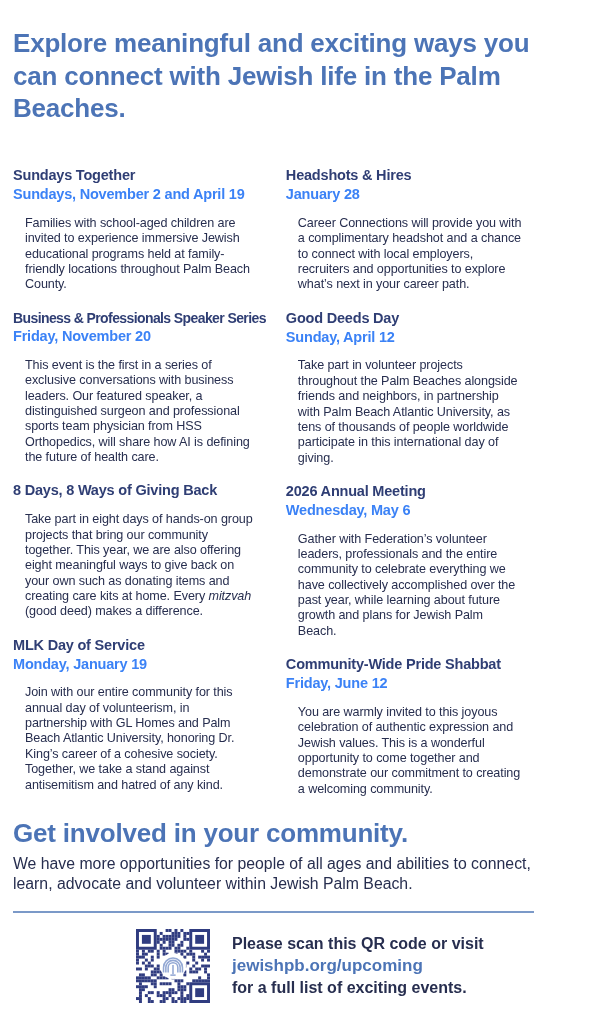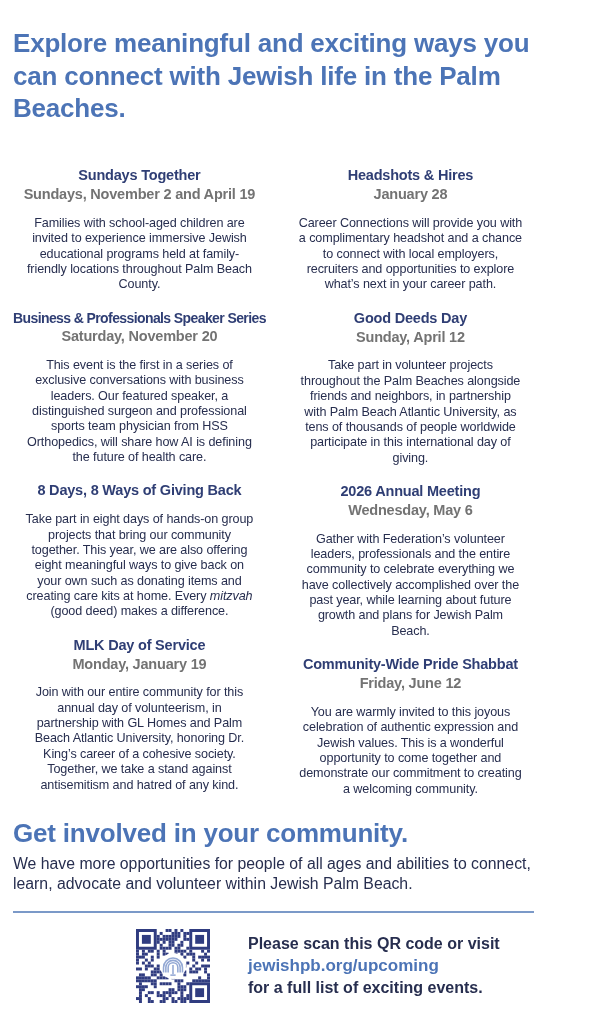--- a/index.html
+++ b/index.html
@@ -2,33 +2,33 @@
 <html><head>
 <meta charset="utf-8">
 <style>
   html,body{margin:0;padding:0;background:#fff;}
   .page{width:547px;height:1024px;position:relative;overflow:hidden;background:#ffffff;
         font-family:"Liberation Sans",sans-serif;}
   .header{padding:10px 16px 0 13px;font-size:26px;line-height:1.25;font-weight:bold;
           color:#4c74b6;letter-spacing:-0.2px;}
   .cols{display:grid;grid-template-columns:1fr 1fr;column-gap:20px;
         padding:24px 12px 0 13px;align-items:start;}
-  .ev{margin-bottom:16px;text-align:center;}
+  .ev{margin-bottom:16px;}
   .ev-title{font-size:14.5px;font-weight:bold;color:#2f3e74;line-height:1.3;
             letter-spacing:-0.2px;margin:0;}
   .ev-title.tight{letter-spacing:-0.6px;font-size:14px;white-space:nowrap;}
-  .ev-date{font-size:14.5px;font-weight:bold;color:#737373;line-height:1.3;
+  .ev-date{font-size:14.5px;font-weight:bold;color:#3b82f6;line-height:1.3;
            letter-spacing:-0.2px;margin:0 0 2px;}
   .ev-body{font-size:12.6px;color:#272e4f;line-height:1.22;margin:12px;letter-spacing:-0.1px;}
   .gi{padding:6px 14px 0 13px;}
   .gi-h{font-size:26px;font-weight:bold;color:#4c74b6;margin:0;line-height:1.15;
         letter-spacing:-0.2px;}
   .gi-b{font-size:15.8px;color:#272e4f;margin:5px 0 0;line-height:1.3;}
   .divider{border:none;border-top:2px solid #7b99c8;margin:16px 13px 0;}
-  .qr-row{display:flex;align-items:center;gap:38px;margin:16px 0 0 136px;}
+  .qr-row{display:flex;align-items:center;gap:22px;margin:16px 0 0 136px;}
   .qr-wrap{position:relative;width:74px;height:74px;}
   .qr-center{position:absolute;left:50%;top:50%;transform:translate(-50%,-50%);
              width:26px;height:26px;background:#fff;border-radius:50%;
              display:flex;align-items:center;justify-content:center;}
   .qr-text{font-size:16px;color:#272e4f;line-height:1.35;font-weight:bold;}
   .qr-link{font-size:17px;color:#4c74b6;font-weight:bold;text-decoration:none;display:inline-block;}
   .logos{display:flex;align-items:flex-start;padding:16px 0 0 57px;gap:50px;}
   .campaign{position:relative;display:flex;}
   .c-icon{width:62px;height:62px;flex:0 0 auto;}
   .c-text{margin-left:6px;display:flex;flex-direction:column;}
@@ -70,21 +70,21 @@
   <div class="cols">
 
     <div class="col">
       <div class="ev">
         <h3 class="ev-title">Sundays Together</h3>
         <h4 class="ev-date">Sundays, November 2 and April 19</h4>
         <p class="ev-body">Families with school-aged children are invited to experience immersive Jewish educational programs held at family-friendly locations throughout Palm Beach County.</p>
       </div>
       <div class="ev">
         <h3 class="ev-title tight">Business &amp; Professionals Speaker Series</h3>
-        <h4 class="ev-date">Saturday, November 20</h4>
+        <h4 class="ev-date">Friday, November 20</h4>
         <p class="ev-body">This event is the first in a series of exclusive conversations with business leaders. Our featured speaker, a distinguished surgeon and professional sports team physician from HSS Orthopedics, will share how AI is defining the future of health care.</p>
       </div>
       <div class="ev">
         <h3 class="ev-title">8 Days, 8 Ways of Giving Back</h3>
         <p class="ev-body"><span>Take part in eight days of hands-on group projects that bring our community together. This year, we are also offering eight meaningful ways to give back on your own such as donating items and creating care kits at home. Every </span><i>mitzvah</i><span> (good deed) makes a difference.</span></p>
       </div>
       <div class="ev">
         <h3 class="ev-title">MLK Day of Service</h3>
         <h4 class="ev-date">Monday, January 19</h4>
         <p class="ev-body">Join with our entire community for this annual day of volunteerism, in partnership with GL Homes and Palm Beach Atlantic University, honoring Dr. King’s career of a cohesive society. Together, we take a stand against antisemitism and hatred of any kind.</p>

